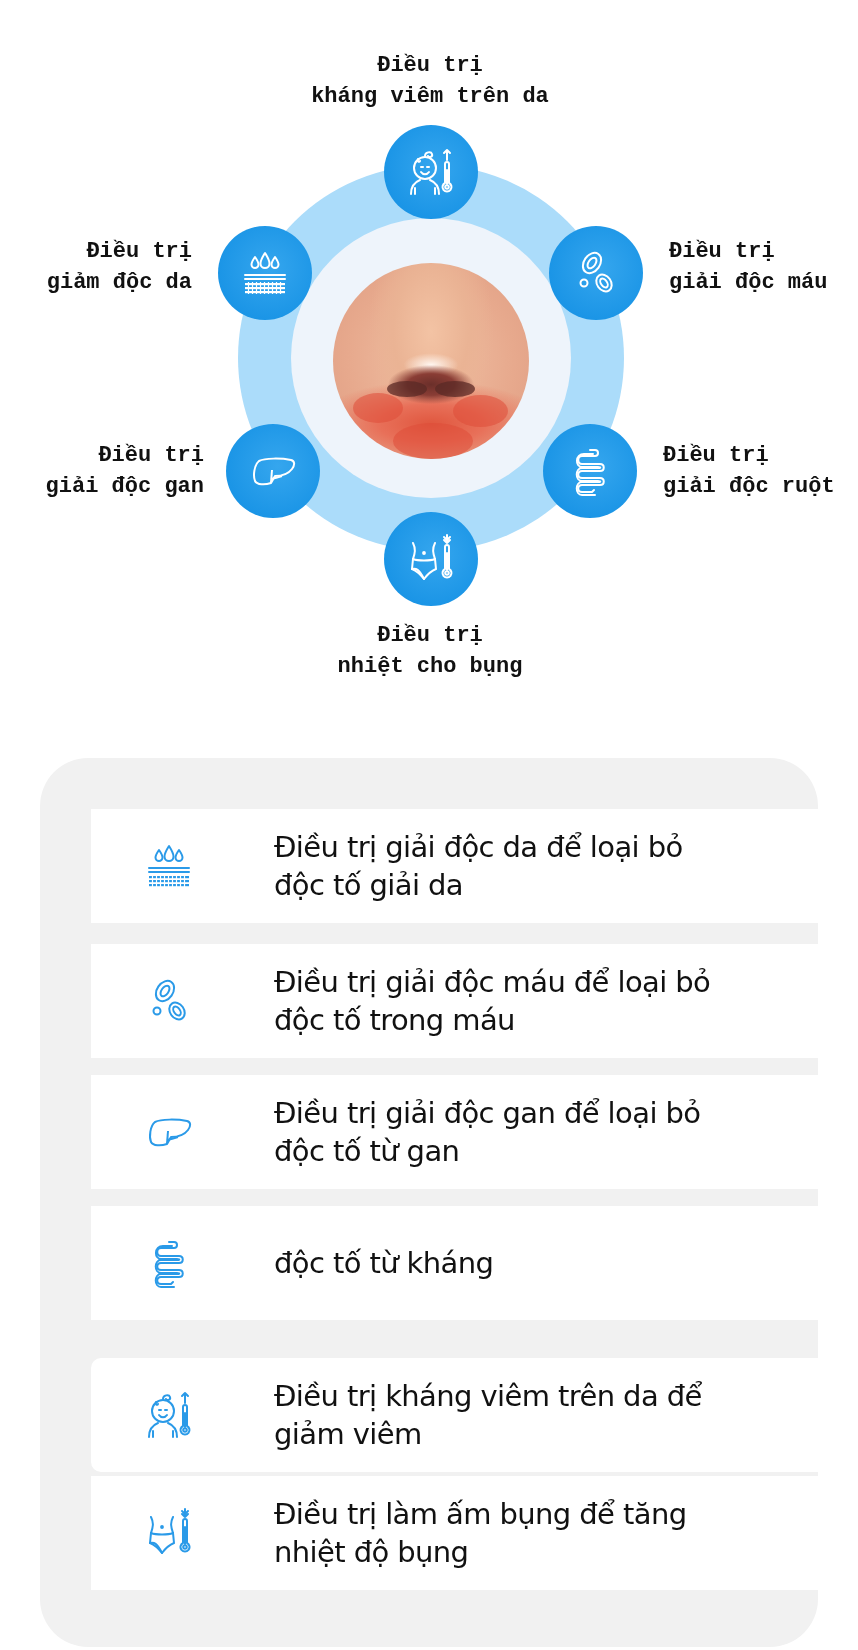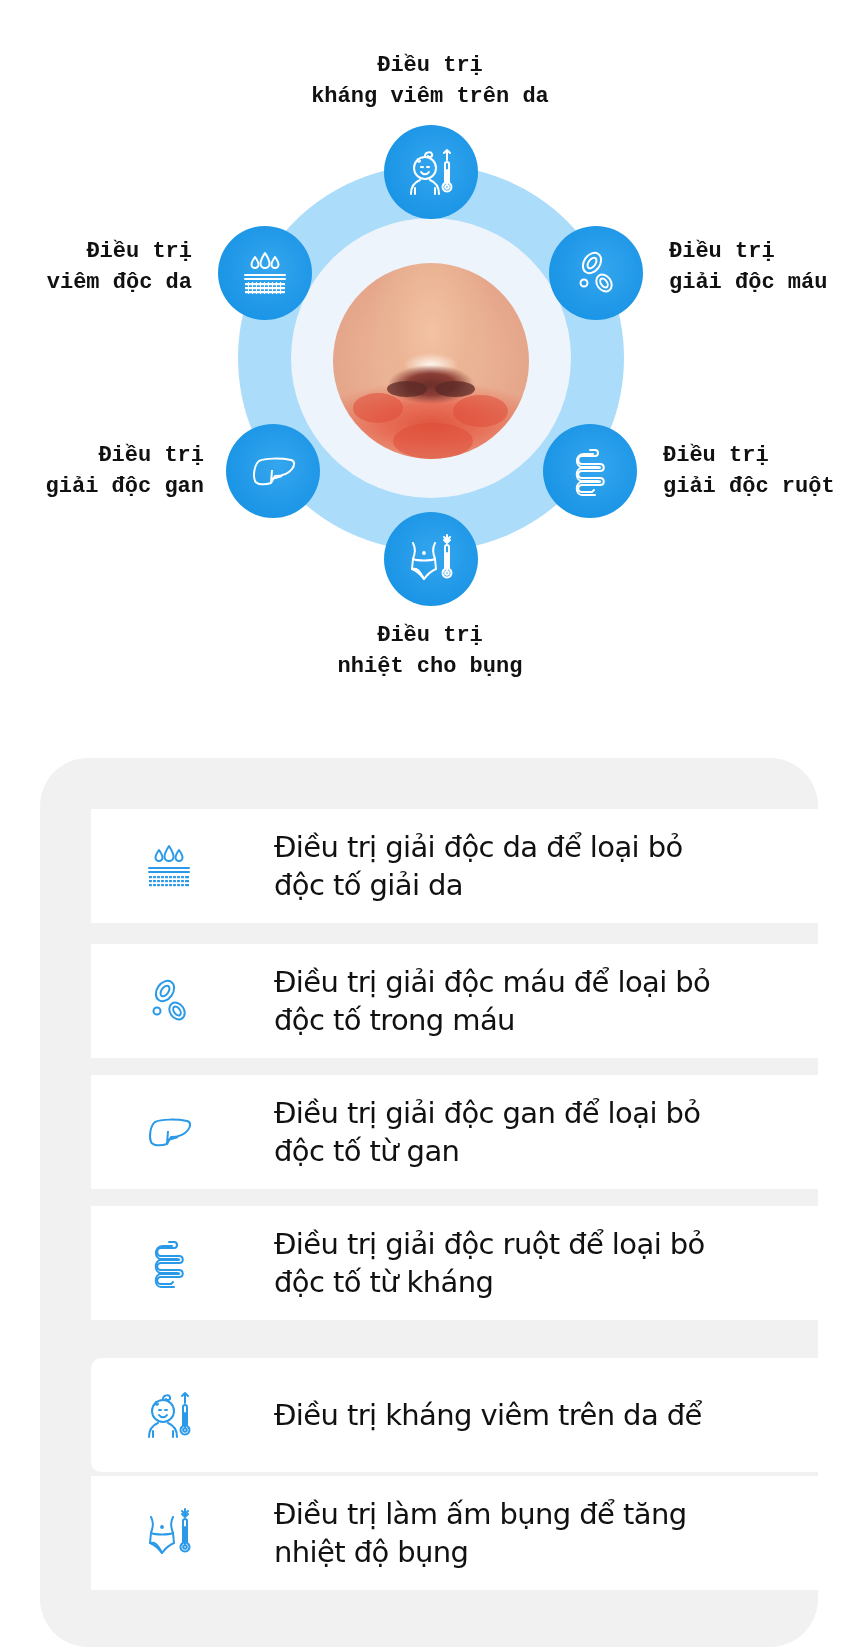--- a/index.html
+++ b/index.html
@@ -168,21 +168,21 @@
     <span>kháng viêm trên da</span>
   </div>
   <div class="node" style="left:384px;top:125px;color:#fff;">
     <svg>
         <use href="#sym-baby"></use>
       </svg>
   </div>
 
   <div class="node-label lbl-right" style="left:40px;top:236px;width:152px;">
     <span>Điều trị</span>
-    <span>viêm độc da</span>
+    <span>giảm độc da</span>
   </div>
   <div class="node node-drops" style="left:218px;top:226px;color:#fff;">
     <svg>
         <use href="#sym-drops"></use>
       </svg>
   </div>
 
   <div class="node" style="left:549px;top:226px;color:#fff;">
     <svg>
         <use href="#sym-cells"></use>
@@ -254,31 +254,31 @@
       <span>Điều trị giải độc gan để loại bỏ</span>
       <span>độc tố từ gan</span>
     </div>
   </div>
 
   <div class="card" style="top:448px;">
     <svg class="ico" style="color:#2a9ae8;">
         <use href="#sym-intestine"></use>
       </svg>
     <div class="txt">
-      <span>Điều trị giải độc ruột để loại bỏ</span>
       <span>độc tố từ kháng</span>
     </div>
   </div>
 
   <div class="card" style="top:600px;border-radius:10px;">
     <svg class="ico" style="color:#2a9ae8;">
         <use href="#sym-baby"></use>
       </svg>
     <div class="txt">
       <span>Điều trị kháng viêm trên da để</span>
+      <span>giảm viêm</span>
     </div>
   </div>
 
   <div class="card" style="top:718px;">
     <svg class="ico" style="color:#2a9ae8;">
         <use href="#sym-belly"></use>
       </svg>
     <div class="txt">
       <span>Điều trị làm ấm bụng để tăng</span>
       <span>nhiệt độ bụng</span>

